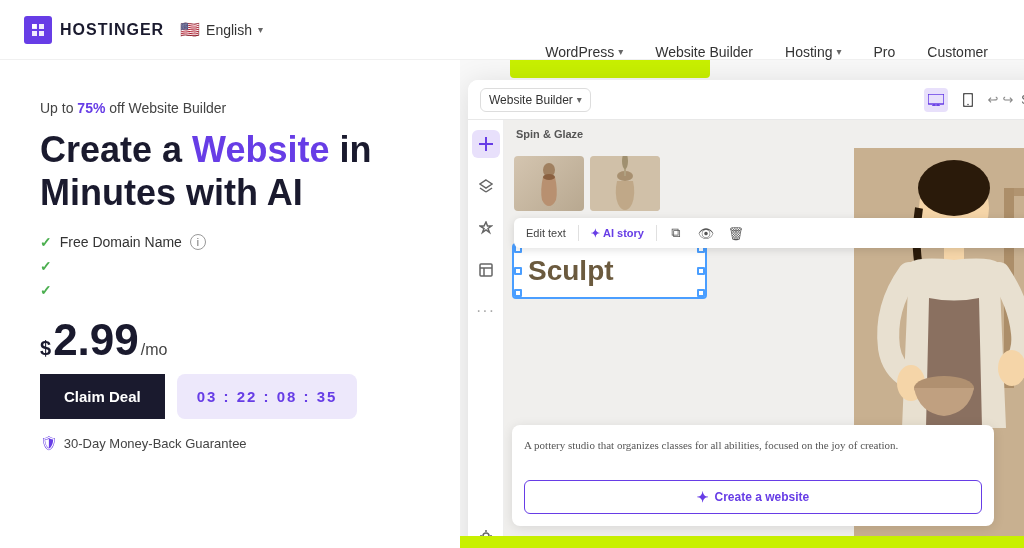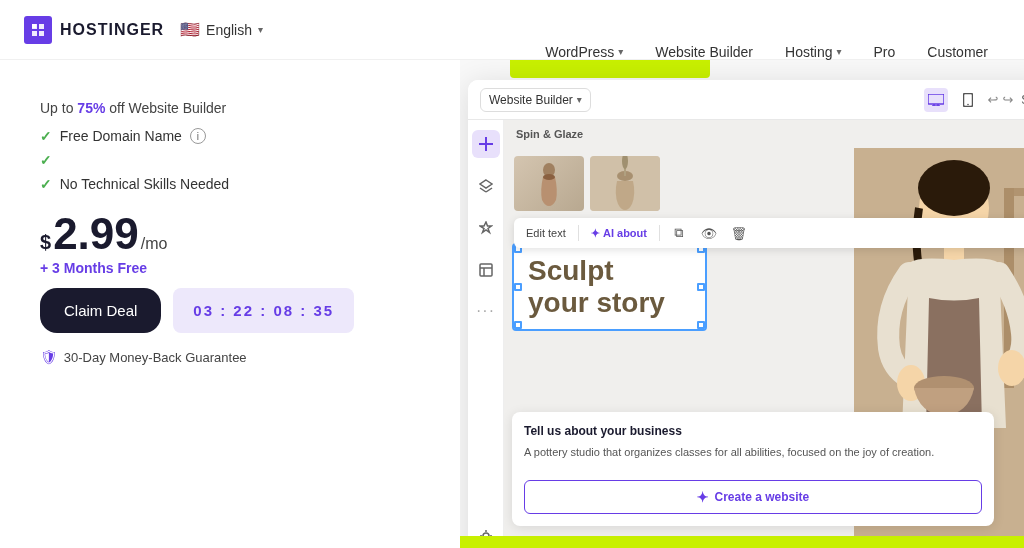--- a/index.html
+++ b/index.html
@@ -179,23 +179,23 @@
       display: flex;
       align-items: center;
       gap: 12px;
       margin-bottom: 16px;
     }
     .claim-btn {
       padding: 14px 24px;
       background: #1a1a2e;
       color: white;
       border: none;
-      border-radius: 17px;
+      border-radius: 0;
       font-size: 15px;
-      font-weight: 400;
+      font-weight: 700;
       cursor: pointer;
       white-space: nowrap;
     }
     .timer {
       padding: 14px 20px;
       background: #ede8fb;
       color: #673de6;
       border-radius: 8px;
       font-size: 15px;
       font-weight: 600;
@@ -473,21 +473,22 @@
     .ai-form-title {
       font-size: 12px;
       font-weight: 700;
       color: #1a1a2e;
       margin-bottom: 6px;
     }
     .ai-form-text {
       font-size: 11px;
       color: #555;
       line-height: 1.5;
-      margin-bottom: 20px;
+      margin-bottom: 27px;
+      font-family: Liberation Serif, serif;
     }
     .create-website-btn {
       display: flex;
       align-items: center;
       justify-content: center;
       gap: 6px;
       width: 100%;
       padding: 8px;
       border: 1.5px solid #673de6;
       border-radius: 6px;
@@ -571,43 +572,45 @@
     </div>
   </nav>
 </header>
 
 <div class="main">
 
   <div class="left-panel">
     <p class="promo-text">
       <span>Up to </span><span class="promo-accent">75%</span><span> off Website Builder</span>
     </p>
+    <h1 class="hero-title">
+      <span>Create a </span><span class="title-accent">Website</span><span> in</span><br>
+      <span>Minutes with AI</span>
+    </h1>
 
     <div class="features">
       <div class="feature-item">
         <span class="check-icon">✓</span>
         <span>Free Domain Name</span>
         <span class="info-icon">i</span>
       </div>
       <div class="feature-item">
         <span class="check-icon">✓</span>
       </div>
       <div class="feature-item">
         <span class="check-icon">✓</span>
-        <span>No Technical Skills Needed</span>
       </div>
     </div>
 
     <div class="price-section">
       <div class="price-main">
         <span class="price-dollar">$</span>
         <span class="price-value">2.99</span>
         <span class="price-mo">/mo</span>
       </div>
-      <p class="price-bonus">+ 3 Months Free</p>
     </div>
 
     <div class="cta-row">
       <button class="claim-btn">Claim Deal</button>
       <div class="timer">03 : 22 : 08 : 35</div>
     </div>
 
     <div class="guarantee">
       <span class="shield-icon">🛡</span>
       <span>30-Day Money-Back Guarantee</span>
@@ -708,43 +711,41 @@
                   <ellipse cx="35" cy="5" rx="3" ry="8" fill="#a09070"></ellipse>
                 </svg>
               </div>
             </div>
 
             <div class="text-editor-bar">
               <span class="editor-btn">Edit text</span>
               <div class="divider-v"></div>
               <span class="editor-btn ai">
                 <span>✦</span>
-                <span>AI about</span>
+                <span>AI story</span>
               </span>
               <div class="divider-v"></div>
               <div class="editor-icon-btn">⧉</div>
               <div class="editor-icon-btn">👁</div>
               <div class="editor-icon-btn">🗑</div>
             </div>
 
             <div class="sculpt-block">
               <div class="handle handle-tl"></div>
               <div class="handle handle-tr"></div>
               <div class="handle handle-bl"></div>
               <div class="handle handle-br"></div>
               <div class="handle handle-ml"></div>
               <div class="handle handle-mr"></div>
               <div class="sculpt-text">
                 <span>Sculpt</span><br>
-                <span>your story</span>
               </div>
             </div>
 
             <div class="ai-form-card">
-              <p class="ai-form-title">Tell us about your business</p>
               <p class="ai-form-text">A pottery studio that organizes classes for all abilities, focused on the joy of creation.</p>
               <button class="create-website-btn">
                 <span class="sparkle">✦</span>
                 <span>Create a website</span>
               </button>
             </div>
 
             <div class="right-photo">
               <div class="woman-figure">
                 <svg width="230" height="420" viewBox="0 0 230 420" fill="none" xmlns="http://www.w3.org/2000/svg">

